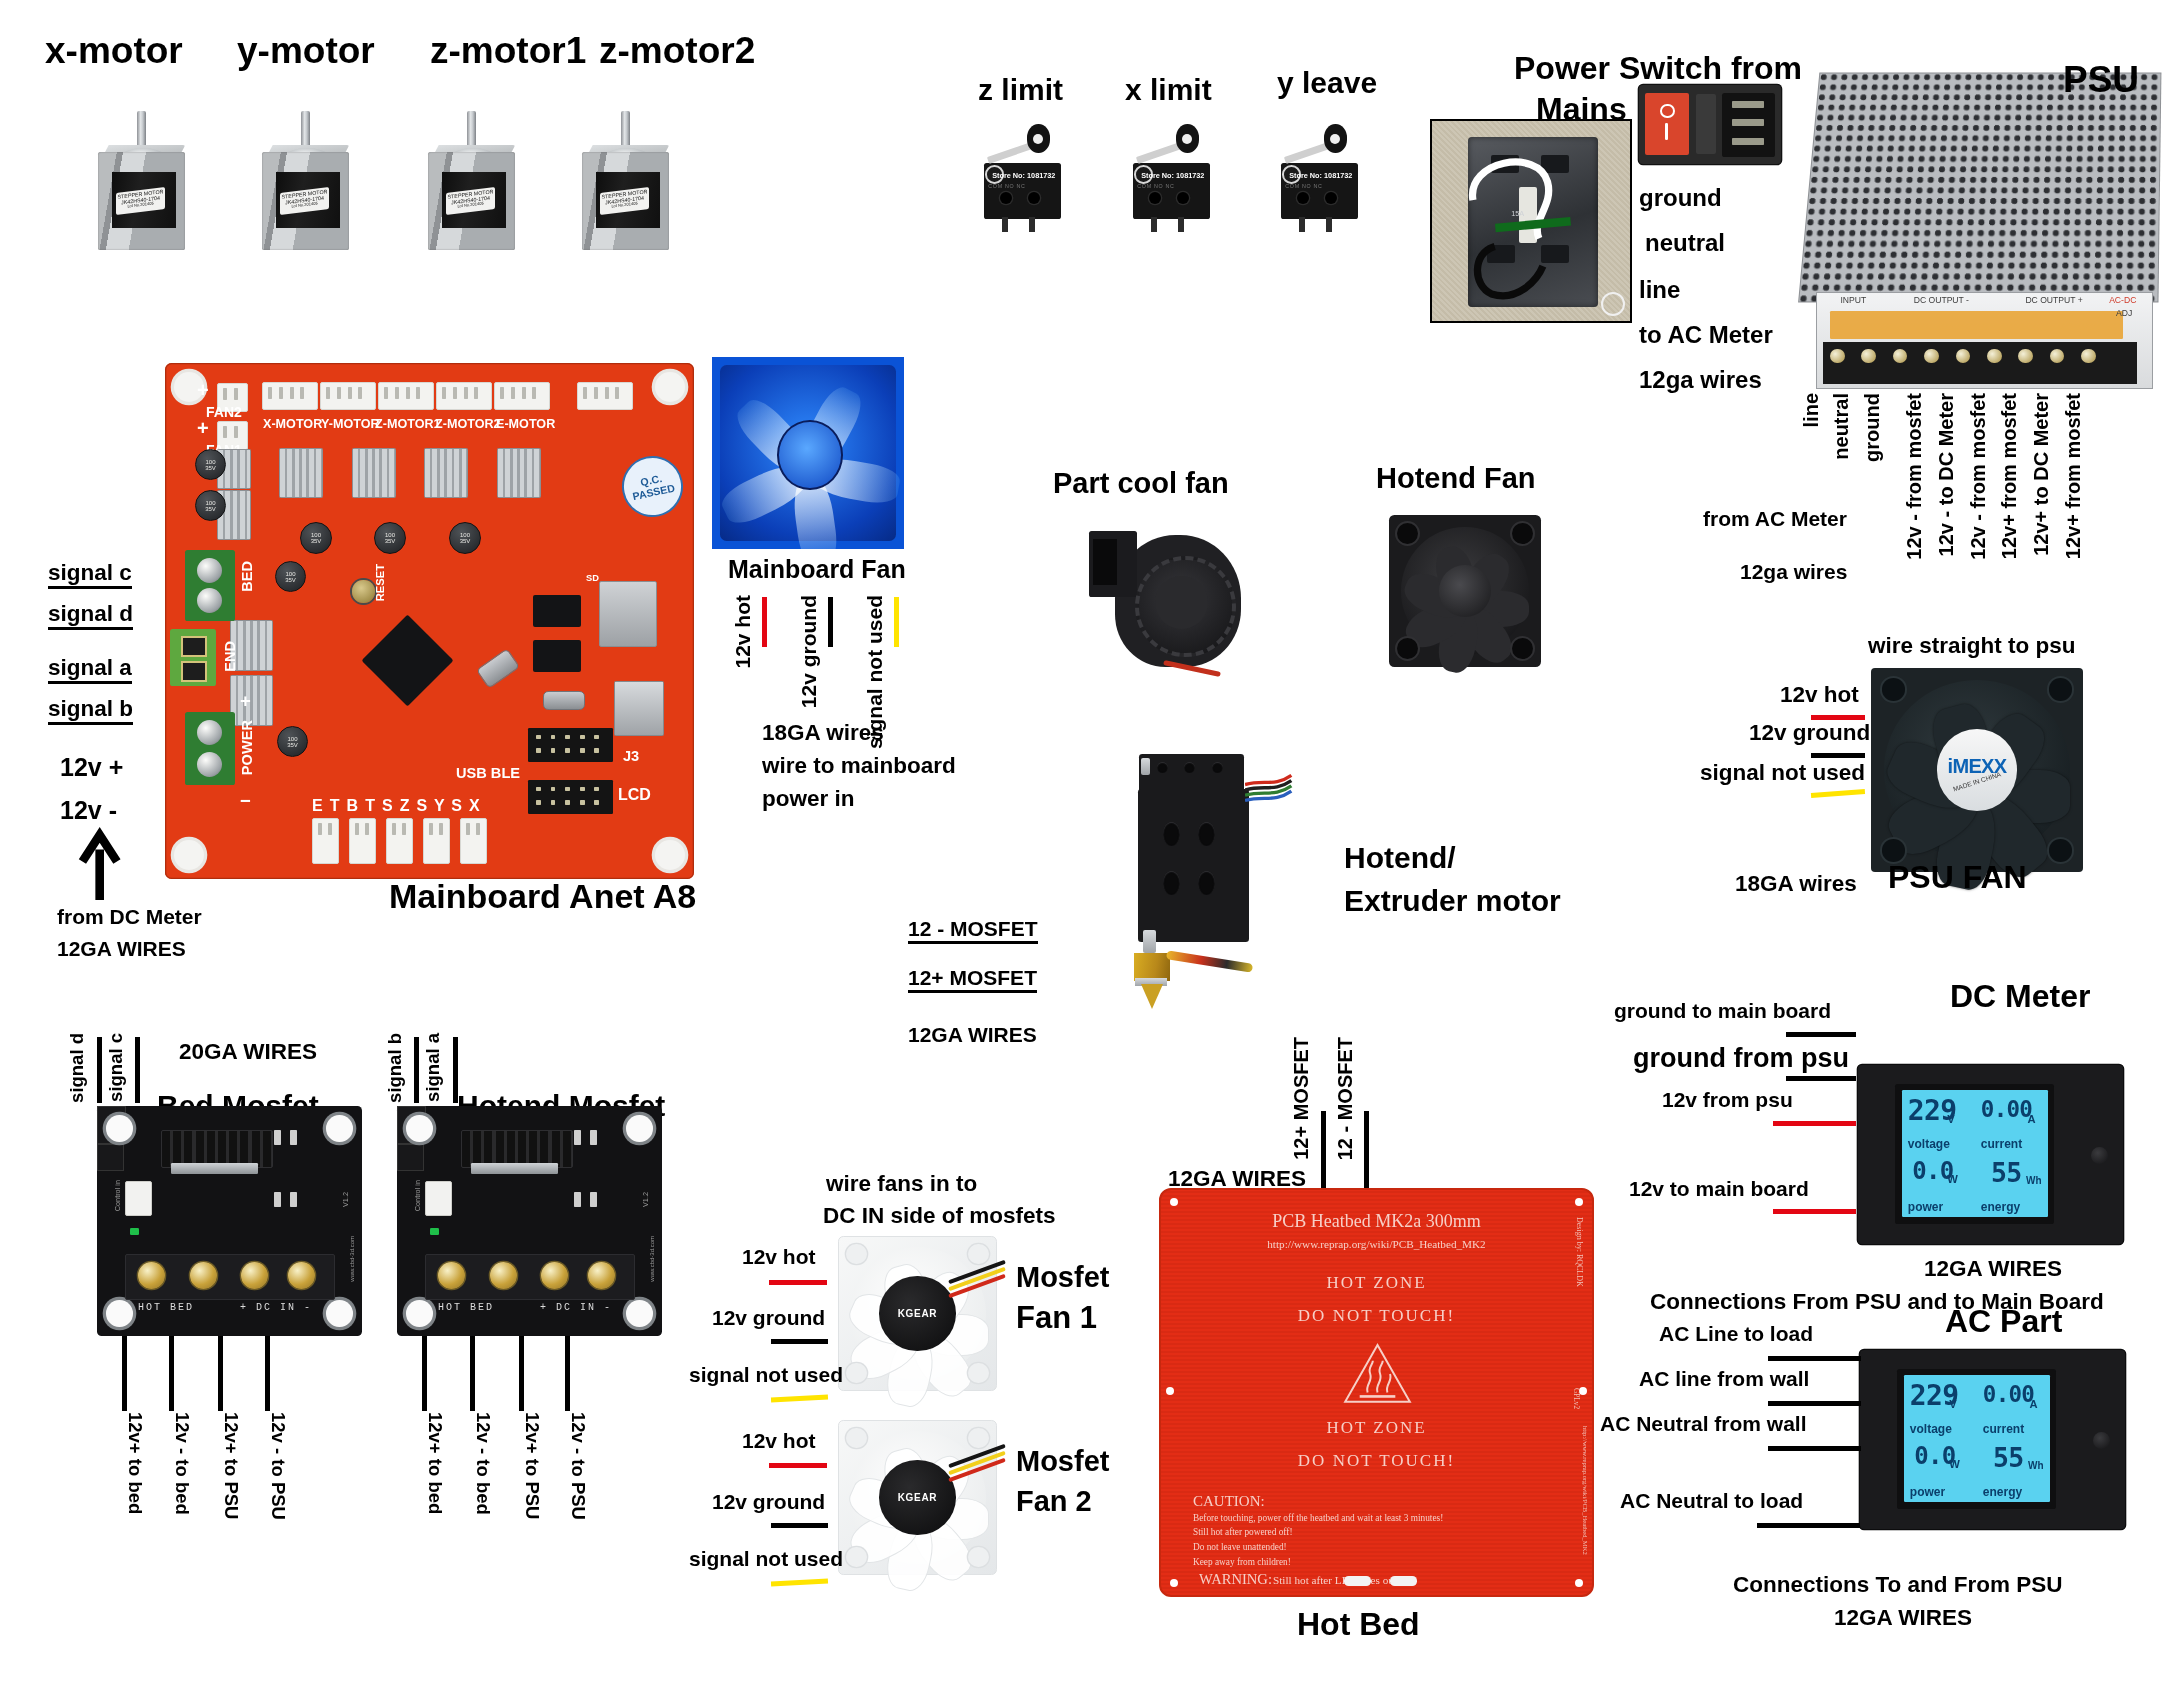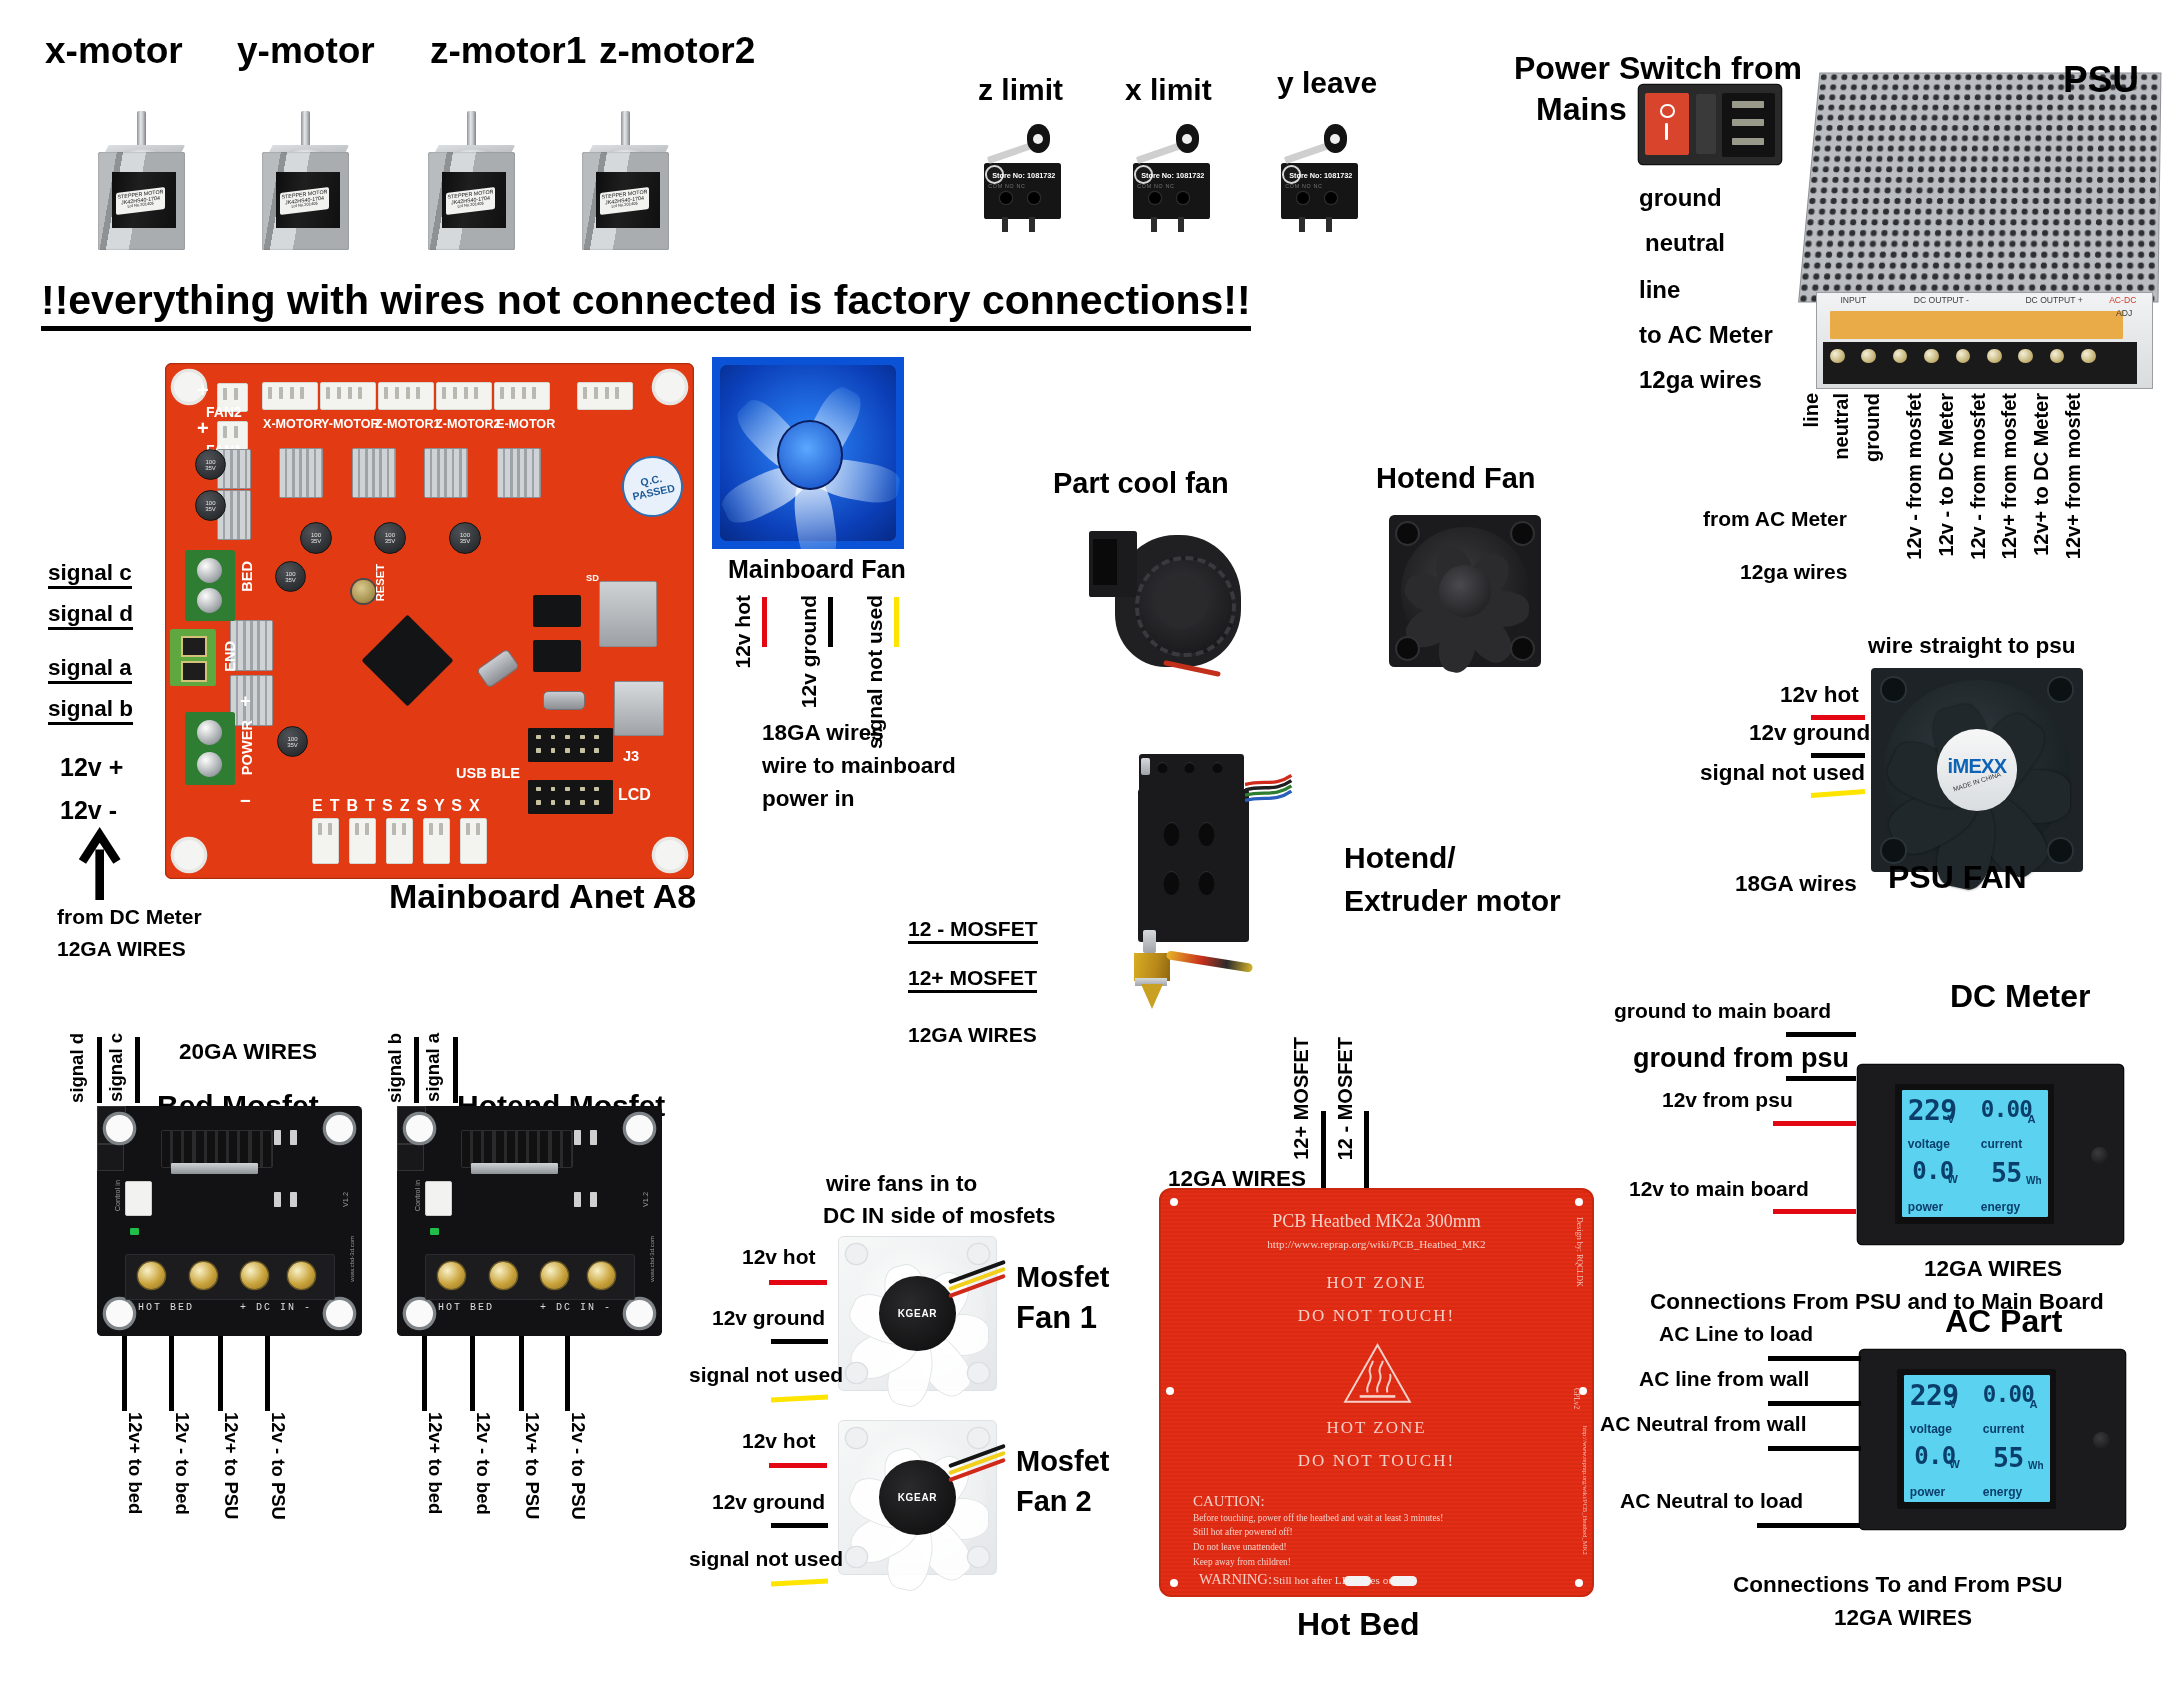--- a/index.html
+++ b/index.html
@@ -317,20 +317,36 @@
     <div class="store">Store No: 1081732</div>
     <div class="t1"></div>
     <div class="t2"></div>
     <div class="pin" style="left:22.5px;"></div>
     <div class="pin" style="left:50px;"></div>
   </div>
 
   <div class="lbl abs" style="left:1514px;top:52px;font-size:32px;">Power Switch from</div>
   <div class="lbl abs" style="left:1536px;top:93px;font-size:32px;">Mains</div>
 
+  <div class="wallphoto" style="left:1430px;top:119px;width:198px;height:200px;">
+    <div class="sock"></div>
+    <div class="hole" style="left:30%;top:17%;width:14%;height:9%;"></div>
+    <div class="hole" style="left:55%;top:17%;width:14%;height:9%;"></div>
+    <div class="hole" style="left:44%;top:33%;width:9%;height:28%;background:#e6e6e0;"></div>
+    <div class="hole" style="left:28%;top:62%;width:14%;height:9%;"></div>
+    <div class="hole" style="left:55%;top:62%;width:14%;height:9%;"></div>
+    <div class="txt" style="left:40%;top:44%;">15A</div>
+    <div class="txt" style="left:36%;top:51%;">250V~</div>
+    <svg width="198" height="200" style="position:absolute;left:0;top:0;" viewBox="0 0 300 303">
+      <path d="M62 120 C52 60, 160 40, 175 92 C185 128, 150 150, 162 178" stroke="#fff" stroke-width="11" fill="none"></path>
+      <path d="M95 190 C60 200, 62 250, 90 262 C130 275, 160 240, 168 220" stroke="#0a0a0a" stroke-width="11" fill="none"></path>
+      <path d="M96 162 L210 152" stroke="#0f6b1c" stroke-width="13" fill="none"></path>
+    </svg>
+    <div class="abs" style="right:5.3px;bottom:5.3px;width:20px;height:20px;border:2px solid #f0f0f0;border-radius:50%;"></div>
+  </div>
 
   <div class="inlet" style="left:1639px;top:85px;width:142px;height:79px;">
     <div class="rock" style="left:6px;top:8px;width:44px;height:62px;"></div>
     <div class="rockO" style="left:21px;top:18.5px;width:10.6px;height:10.6px;"></div>
     <div class="rockI" style="left:26px;top:38px;width:3.3px;height:17px;"></div>
     <div class="fuse" style="left:57px;top:9.3px;width:20px;height:60px;"></div>
     <div class="iec" style="left:83px;top:8px;width:53px;height:64px;"></div>
     <div class="bl" style="left:93px;top:16px;width:32px;height:7.3px;"></div>
     <div class="bl" style="left:93px;top:34px;width:32px;height:7.3px;"></div>
     <div class="bl" style="left:93px;top:53px;width:32px;height:7.3px;"></div>
@@ -370,21 +386,20 @@
   <div class="lbl abs vert-up" style="left:1904px;top:393px;font-size:20px;">12v - from mosfet</div>
   <div class="lbl abs vert-up" style="left:1936px;top:393px;font-size:20px;">12v - to DC Meter</div>
   <div class="lbl abs vert-up" style="left:1968px;top:393px;font-size:20px;">12v - from mosfet</div>
   <div class="lbl abs vert-up" style="left:1999px;top:393px;font-size:20px;">12v+ from mosfet</div>
   <div class="lbl abs vert-up" style="left:2031px;top:393px;font-size:20px;">12v+ to DC Meter</div>
   <div class="lbl abs vert-up" style="left:2063px;top:393px;font-size:20px;">12v+ from mosfet</div>
 
   <div class="lbl abs" style="left:1703px;top:508px;font-size:21px;">from AC Meter</div>
   <div class="lbl abs" style="left:1740px;top:561px;font-size:21px;">12ga wires</div>
 
-  <div class="lbl abs" style="left:41px;top:279px;font-size:41px;border-bottom:5.3px solid #000;padding-bottom:4px;">!!everything with wires not connected is factory connections!!</div>
 
   <div class="mb" style="left:165px;top:363px;width:529px;height:516px;">
     <div class="mhole" style="left:9.3px;top:9.3px;"></div>
     <div class="mhole" style="right:9.3px;top:9.3px;"></div>
     <div class="mhole" style="left:9.3px;bottom:9.3px;"></div>
     <div class="mhole" style="right:9.3px;bottom:9.3px;"></div>
 
     <div class="conn" style="left:52px;top:20px;width:29px;height:26.5px;">
         <i style="left:5.3px"></i>
         <i style="left:16px"></i>

